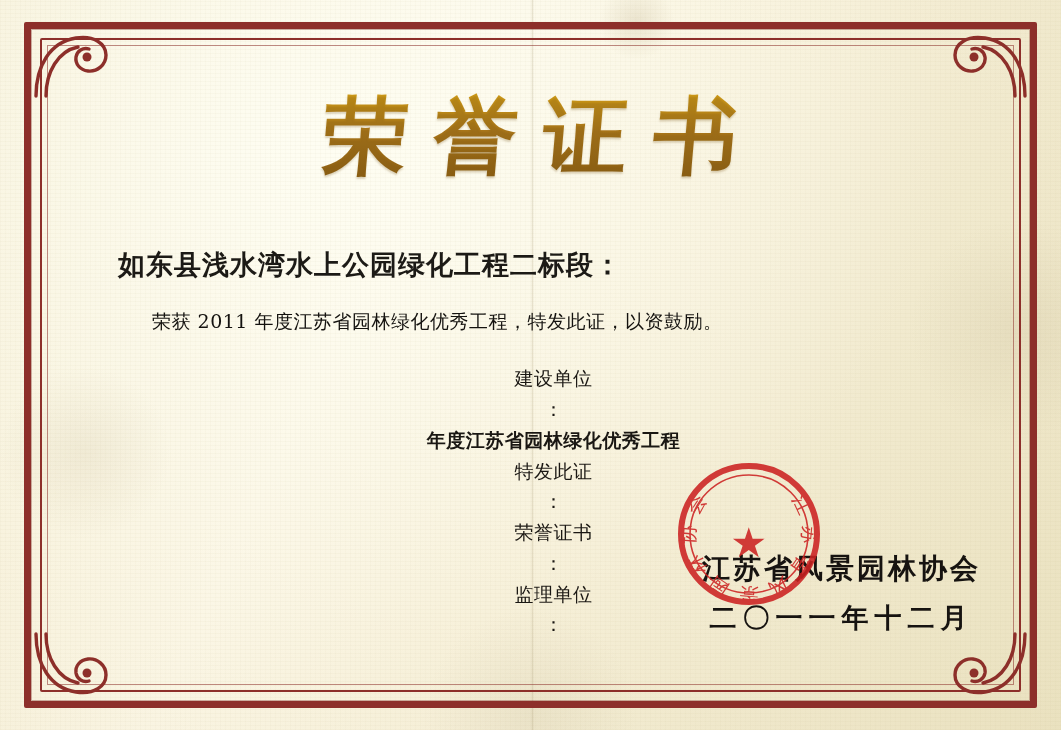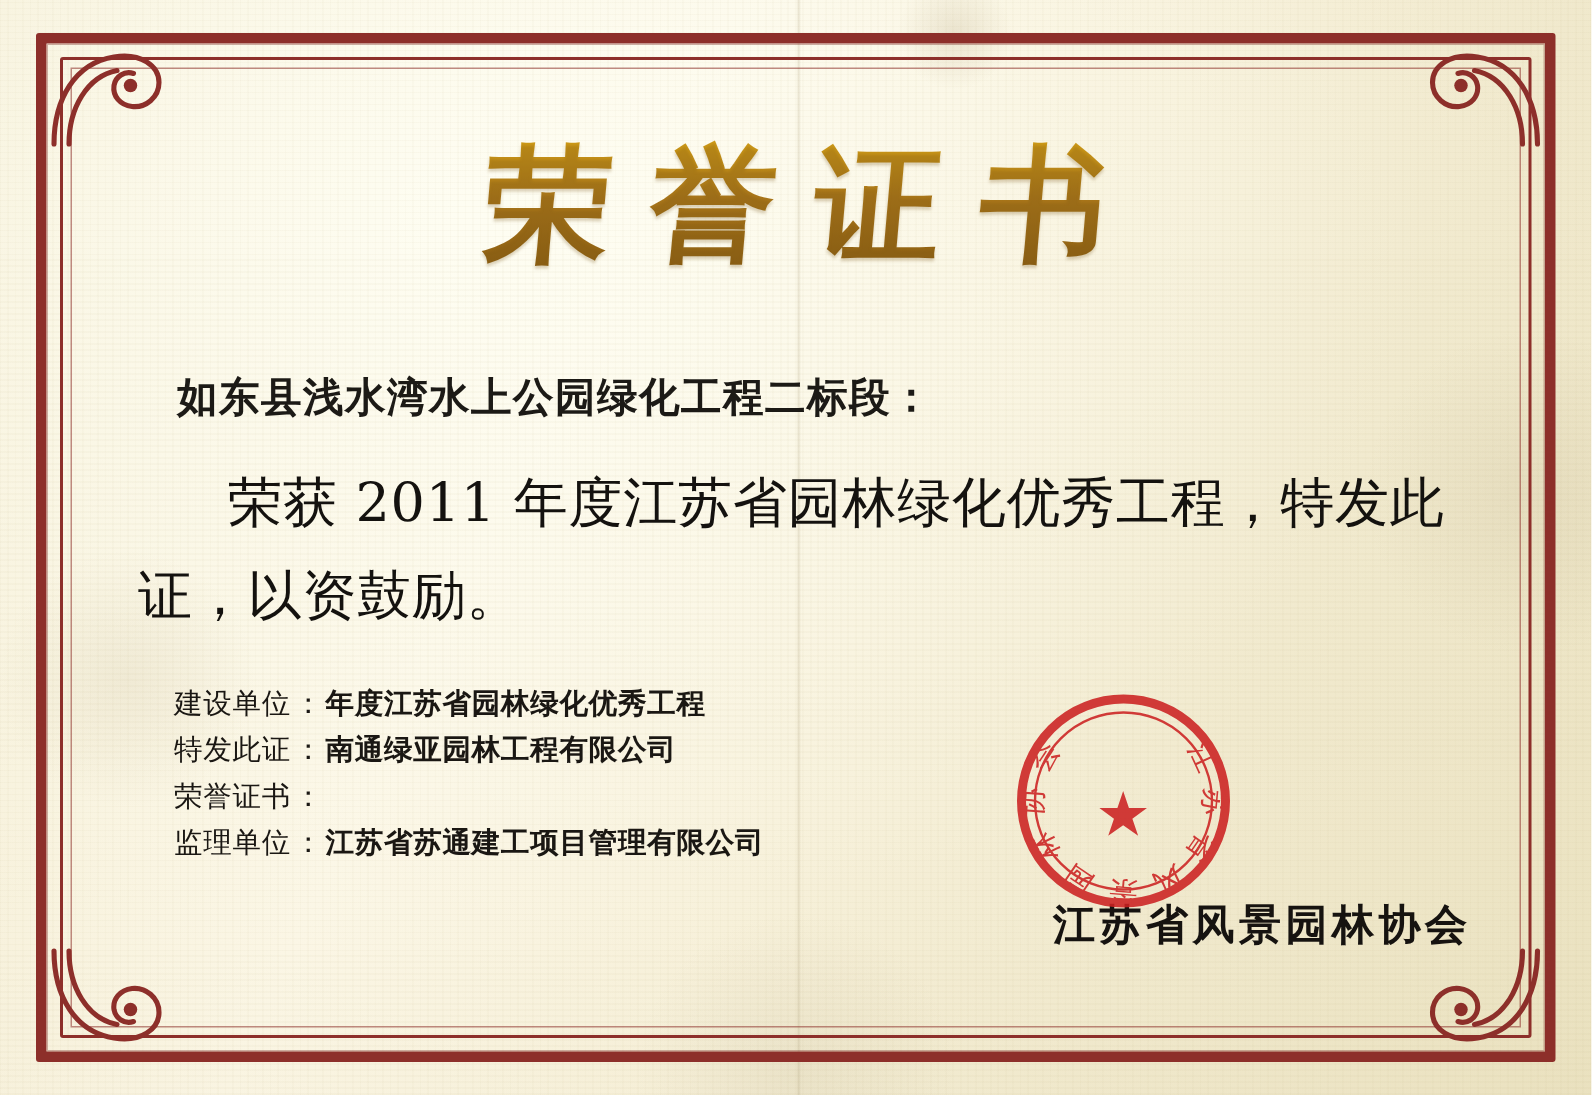--- a/index.html
+++ b/index.html
@@ -130,40 +130,41 @@
     font-weight: 700;
     color: #1c1a16;
     font-family: "DejaVu Serif", "Liberation Serif", serif;
     letter-spacing: 1px;
   }
 
   .body-text {
     margin-top: 22px;
     margin-left: 22px;
     margin-right: 10px;
-    font-size: 36px;
+    font-size: 19px;
     line-height: 1.72;
     color: #14120f;
     text-indent: 60px;
     font-family: "DejaVu Serif", "Liberation Serif", serif;
     letter-spacing: 0.5px;
   }
 
   .units {
     margin-top: 26px;
     margin-left: 46px;
     font-size: 19px;
     line-height: 1.62;
     color: #1a1713;
     font-family: "DejaVu Serif", "Liberation Serif", serif;
   }
   .unit-row {
     display: flex;
-    align-items: flex-end;
+    align-items: center;
     white-space: nowrap;
+    flex-direction: column;
   }
   .unit-label { letter-spacing: 0.5px; }
   .unit-colon { padding: 0 2px; }
   .unit-value { font-weight: 600; letter-spacing: 0.5px; }
 
   
   .signature {
     position: absolute;
     right: 10px;
     bottom: 34px;
@@ -255,35 +256,34 @@
 
     <div class="units">
       <div class="unit-row">
         <span class="unit-label">建设单位</span>
         <span class="unit-colon">：</span>
         <span class="unit-value">年度江苏省园林绿化优秀工程</span>
       </div>
       <div class="unit-row">
         <span class="unit-label">特发此证</span>
         <span class="unit-colon">：</span>
-        <span class="unit-value">南通绿亚园林工程有限公司</span>
       </div>
       <div class="unit-row">
         <span class="unit-label">荣誉证书</span>
         <span class="unit-colon">：</span>
       </div>
       <div class="unit-row">
         <span class="unit-label">监理单位</span>
         <span class="unit-colon">：</span>
-        <span class="unit-value">江苏省苏通建工项目管理有限公司</span>
       </div>
     </div>
 
     <div class="signature">
       <div class="issuer">江苏省风景园林协会</div>
+      <div class="issue-date">二〇一一年十二月</div>
     </div>
 
     <div class="seal">
       <svg viewBox="0 0 148 148">
         <defs>
           <path id="sealArc" d="M 74,74 m 0,-54 a 54,54 0 1,1 -0.1,0" fill="none"></path>
         </defs>
         <circle cx="74" cy="74" r="68" fill="none" stroke="#cc2222" stroke-width="6"></circle>
         <circle cx="74" cy="74" r="59" fill="none" stroke="#cc2222" stroke-width="1.6"></circle>
         <text font-family="'DejaVu Serif', serif" font-size="19" fill="#cc2222" letter-spacing="9">

